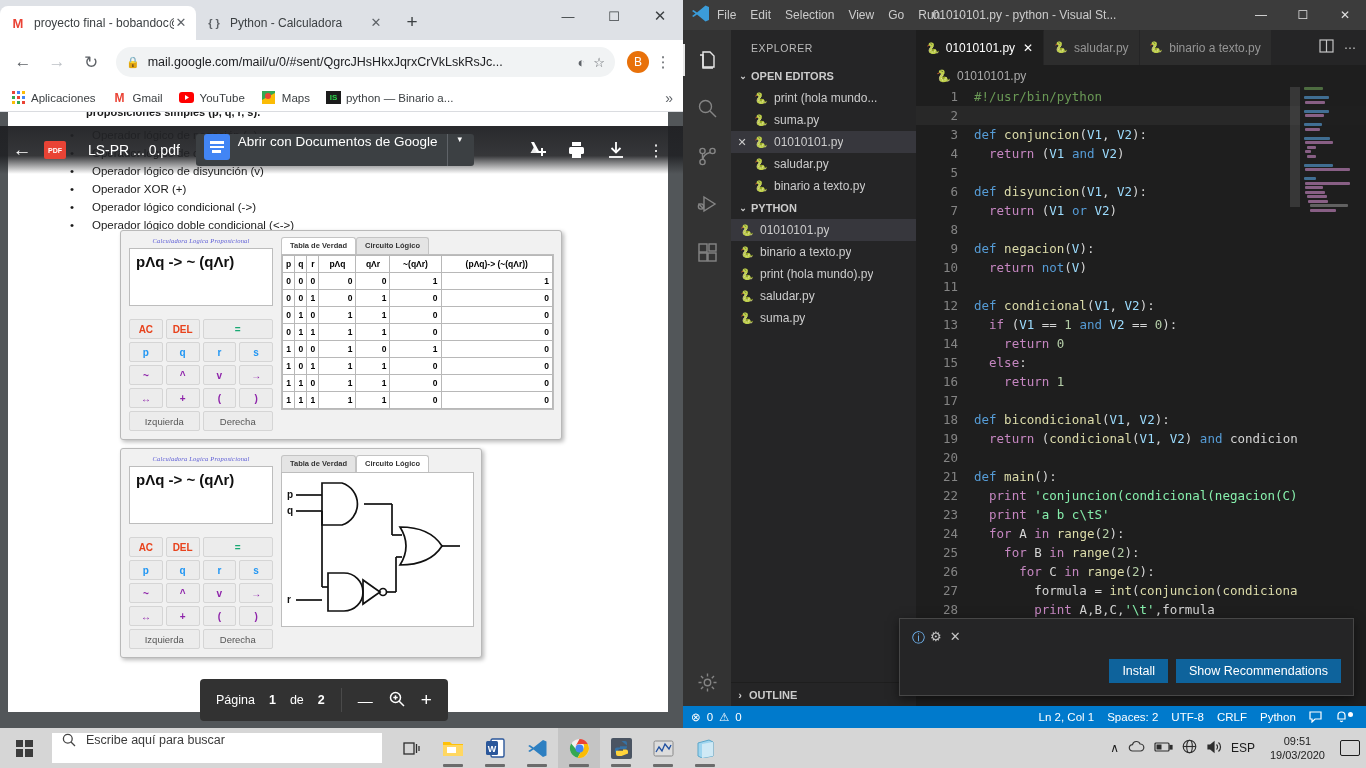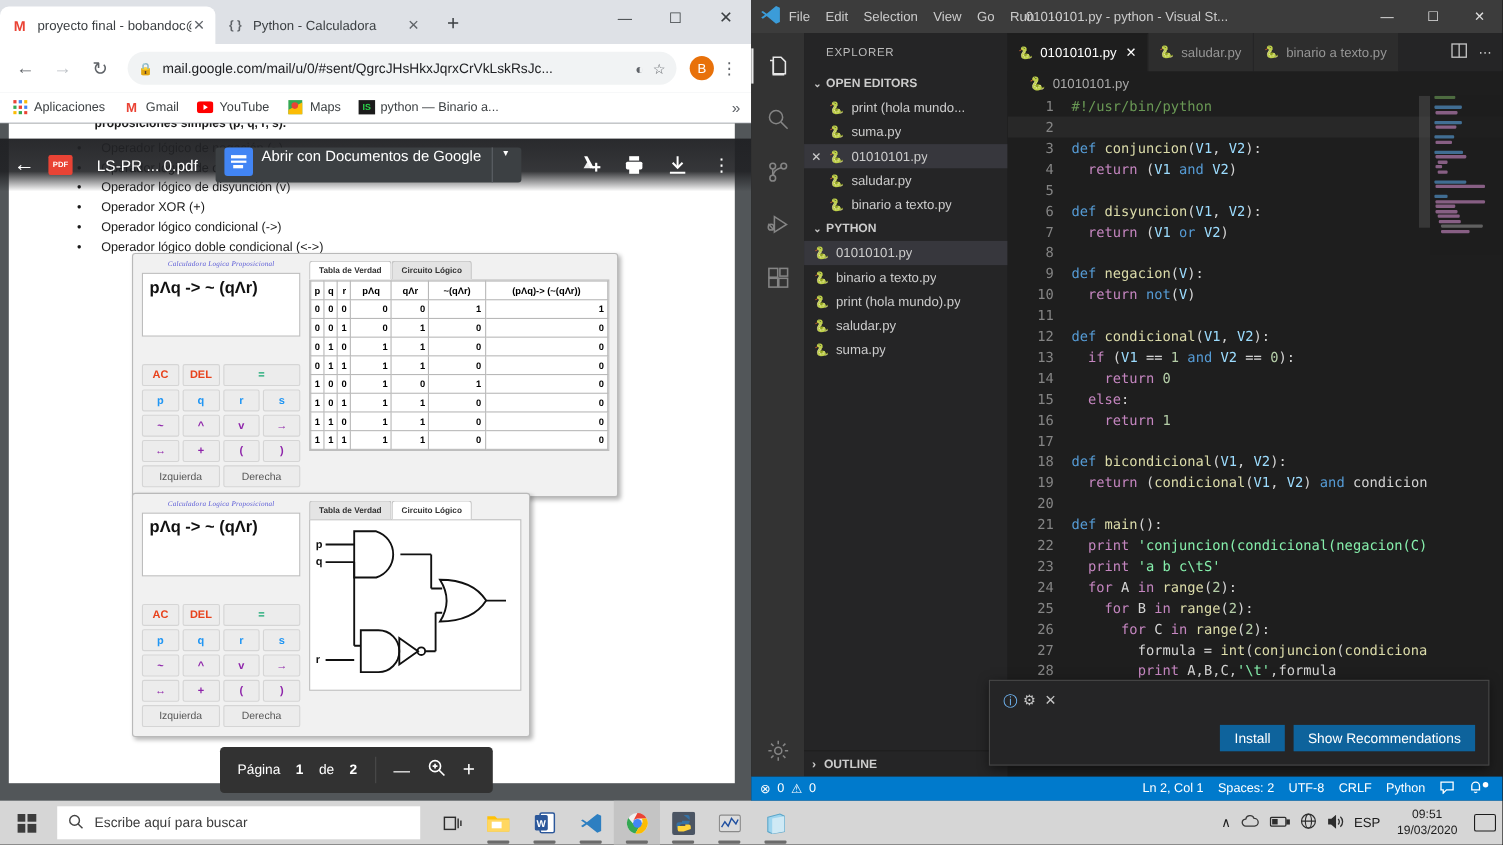--- a/index.html
+++ b/index.html
@@ -80,21 +80,21 @@
   .ppb-num { font-weight:bold; }
 
   
   .calcwrap { position:absolute; background:#f1f1f1; border:1px solid #b9b9b9; border-radius:3px;
               box-shadow:2px 2px 4px rgba(0,0,0,.28); display:flex; }
   .calc { width:160px; padding:6px 8px 8px; }
   .calc-title { text-align:center; font-size:6.5px; color:#5b5bd6; font-style:italic;
                 font-family:"Liberation Serif", serif; letter-spacing:.2px; margin-bottom:4px; }
   .calc-display { height:58px; background:#fff; border:1px solid #bdbdbd; padding:4px 6px;
                   font-size:15px; font-weight:bold; color:#111; }
-  .calc-grid { display:grid; grid-template-columns:repeat(4,1fr); gap:3px; margin-top:25px; }
+  .calc-grid { display:grid; grid-template-columns:repeat(4,1fr); gap:3px; margin-top:13px; }
   .ck { height:20px; background:#ececec; border:1px solid #d5d5d5; border-radius:2px;
         display:flex; align-items:center; justify-content:center; font-size:10px; font-weight:bold; }
   .ck.ac { color:#e8421c; } .ck.del { color:#e8421c; } .ck.eq { color:#19a974; grid-column:span 2; }
   .ck.var { color:#2196f3; } .ck.op { color:#8e24aa; }
   .ck.wide { grid-column:span 2; color:#555; font-weight:normal; font-size:9.5px; }
 
   .tabsec { flex:1 1 auto; padding:6px 7px 8px 0; }
   .tt-tabs { display:flex; gap:0; font-size:7.5px; font-weight:bold; color:#333; }
   .tt-tab { padding:3px 8px 4px; border:1px solid #c4c4c4; border-bottom:none;
             border-radius:3px 3px 0 0; background:#e4e4e4; }
@@ -188,21 +188,21 @@
   .sb-left { display:flex; align-items:center; gap:6px; padding-left:8px; }
   .sb-right { margin-left:auto; display:flex; align-items:center; gap:13px; padding-right:10px; }
 
   
   .taskbar { position:absolute; left:0; bottom:0; width:1366px; height:40px; background:#d6d6d6;
              display:flex; align-items:center; }
   .startbtn { width:48px; height:40px; display:flex; align-items:center; justify-content:center; }
   .winlogo { width:17px; height:17px; display:grid; grid-template-columns:1fr 1fr;
              grid-template-rows:1fr 1fr; gap:2px; }
   .winlogo span { background:#3c3c3c; display:block; }
-  .tb-search { width:330px; height:30px; background:#fff; display:flex; align-items:center;
+  .tb-search { width:330px; height:30px; background:#fff; display:flex; align-items:flex-start;
                padding:0 10px; margin-left:4px; }
   .tb-search .sicon { font-size:13px; color:#444; margin-right:10px; }
   .tb-search .stxt { font-size:12.5px; color:#3b3b3b; }
   .tb-apps { display:flex; align-items:center; margin-left:8px; }
   .tb-app { width:42px; height:40px; display:flex; align-items:center; justify-content:center;
             position:relative; }
   .tb-app.open:after { content:""; position:absolute; bottom:1px; left:11px; right:11px; height:3px;
                        background:#6b6b6b; border-radius:1px; }
   .tb-app.active { background:#c4c4c4; }
   .tb-tray { margin-left:auto; display:flex; align-items:center; gap:9px; padding-right:6px;

